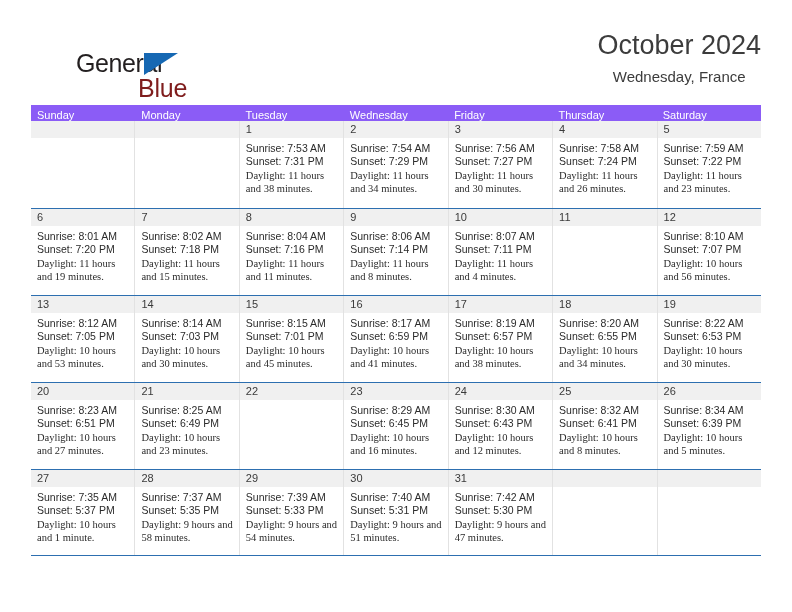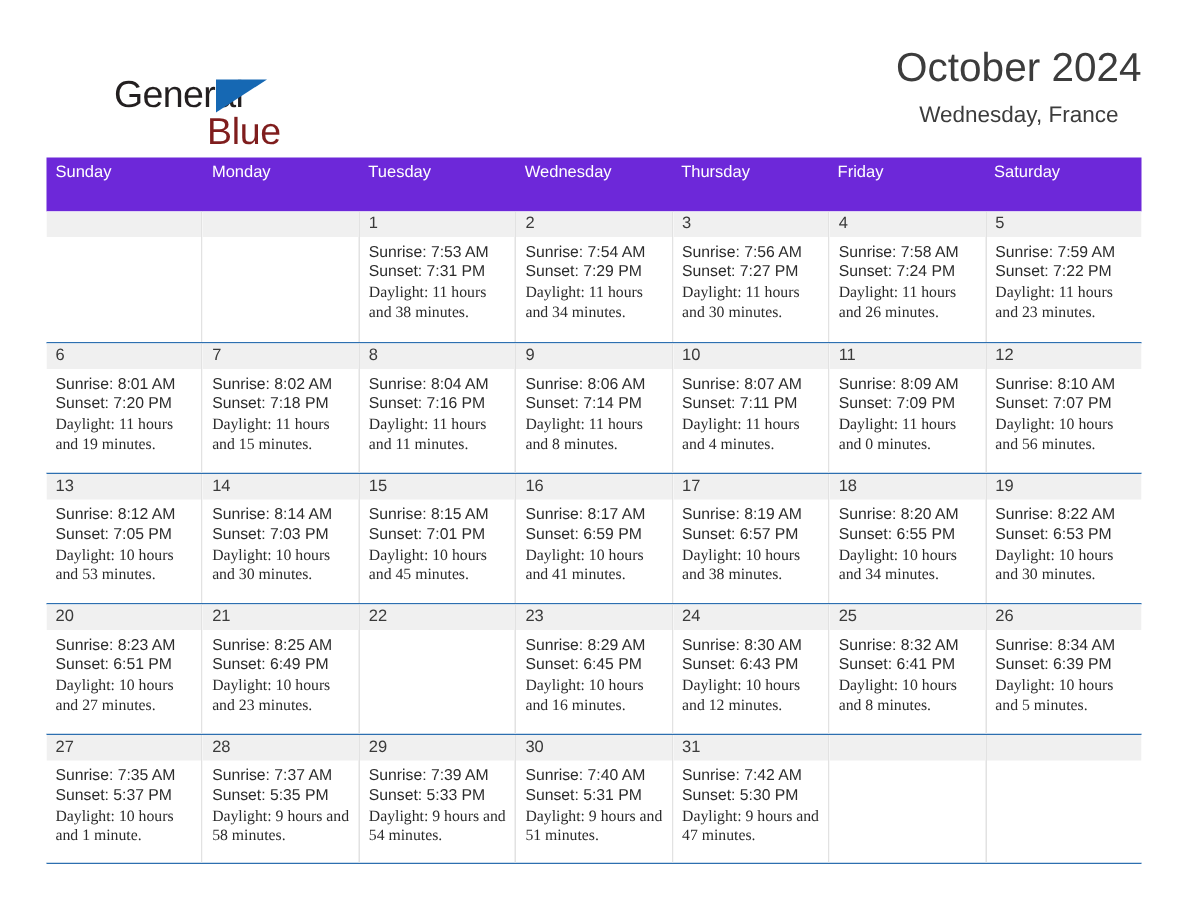--- a/index.html
+++ b/index.html
@@ -92,22 +92,22 @@
 
   
   .calendar {
     position: absolute;
     left: 31px;
     top: 105px;
     width: 730px;
   }
   .dow-row {
     display: flex;
-    background: #6d28d9;
-    height: 36px;
+    background: #8b5cf6;
+    height: 16px;
   }
   .dow {
     flex: 1 1 0;
     font-size: 11px;
     color: #ffffff;
     line-height: 20px;
     padding-left: 6px;
     box-sizing: border-box;
     white-space: nowrap;
   }
@@ -180,22 +180,22 @@
     </div>
 
   </div>
 
   <div class="calendar">
     <div class="dow-row">
         <div class="dow">Sunday</div>
         <div class="dow">Monday</div>
         <div class="dow">Tuesday</div>
         <div class="dow">Wednesday</div>
+        <div class="dow">Friday</div>
         <div class="dow">Thursday</div>
-        <div class="dow">Friday</div>
         <div class="dow">Saturday</div>
       </div>
     <div id="weeks-container">
         <div class="week first">
           <div class="cell">
             <div class="daynum"></div>
           </div>
           <div class="cell">
             <div class="daynum"></div>
           </div>
@@ -276,25 +276,20 @@
           <div class="cell">
             <div class="daynum">10</div>
             <div class="info">
               <div>Sunrise: 8:07 AM</div>
               <div>Sunset: 7:11 PM</div>
               <div class="wrap">Daylight: 11 hours and 4 minutes.</div>
             </div>
           </div>
           <div class="cell">
             <div class="daynum">11</div>
-            <div class="info">
-              <div>Sunrise: 8:09 AM</div>
-              <div>Sunset: 7:09 PM</div>
-              <div class="wrap">Daylight: 11 hours and 0 minutes.</div>
-            </div>
           </div>
           <div class="cell">
             <div class="daynum">12</div>
             <div class="info">
               <div>Sunrise: 8:10 AM</div>
               <div>Sunset: 7:07 PM</div>
               <div class="wrap">Daylight: 10 hours and 56 minutes.</div>
             </div>
           </div>
         </div>

